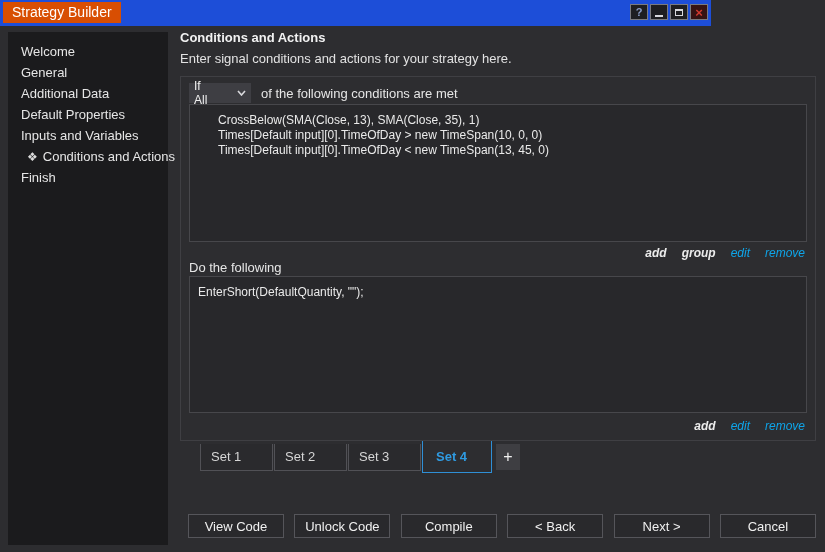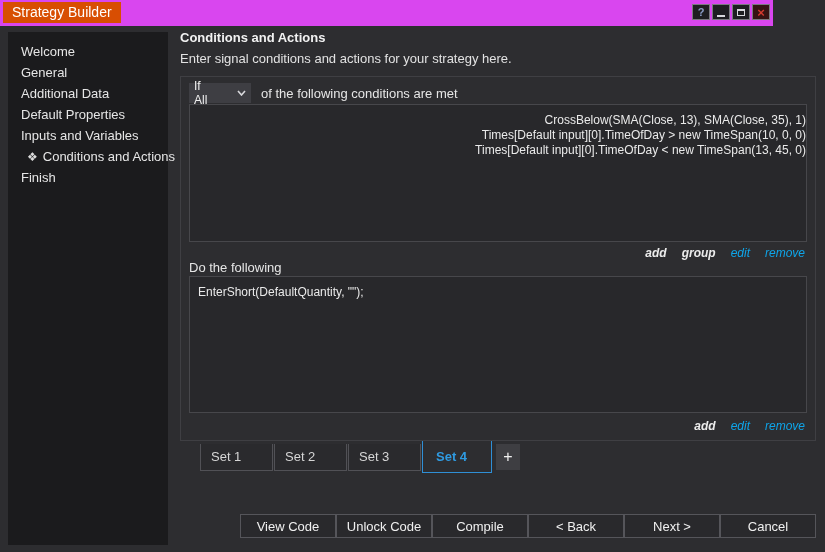--- a/index.html
+++ b/index.html
@@ -1,21 +1,21 @@
 <!DOCTYPE html>
 <html><head>
 <meta charset="utf-8">
 <style>
   * { margin:0; padding:0; box-sizing:border-box; }
   html,body { background:#111; }
   body { font-family:"Liberation Sans", sans-serif; }
   .window { position:relative; width:825px; height:552px; background:#2d2d30; overflow:hidden; }
 
   
-  .titlebar { position:absolute; left:0; top:0; width:773px; height:26px; background:#d946ef; }
+  .titlebar { position:absolute; left:0; top:0; width:711px; height:26px; background:#1d4ed8; }
   .title-tab { position:absolute; left:3px; top:2px; height:21px; line-height:21px;
                padding:0 9px; background:#d84e02; color:#fff; font-size:14px; }
   .win-controls { position:absolute; right:3px; top:4px; display:flex; gap:2px; }
   .win-btn { width:18px; height:16px; background:#1e1e21; border:1px solid #7a7a80;
              display:flex; align-items:center; justify-content:center;
              font-size:11px; color:#cfcfd4; cursor:default; }
   .win-btn.help { color:#8b9dc9; font-weight:bold; }
   .glyph-min { width:8px; height:2px; background:#d8d8dc; margin-top:8px; }
   .glyph-max { width:8px; height:7px; border:1px solid #d8d8dc; border-top-width:2px; }
   .win-btn.close { background:#361313; color:#d33a2f; font-weight:bold; font-size:13px; }
@@ -35,21 +35,21 @@
   .panel { position:absolute; left:180px; top:76px; width:636px; height:365px;
            border:1px solid #3f3f43; }
   .mode-row { margin:6px 8px 0 8px; height:20px; display:flex; align-items:center; gap:10px; }
   .select { width:62px; height:20px; background:#3e3e43; color:#f0f0f0; font-size:12px;
             padding:0 5px; display:flex; align-items:center; justify-content:space-between; cursor:default;gap:24px; }
   .chev svg { display:block; }
   .mode-suffix { font-size:13px; color:#e6e6e6; }
 
   .listbox { margin:0 8px; background:#28282b; border:1px solid #47474b;
              height:138px; padding-top:8px; overflow:hidden; }
-  #cond-list { margin-top:1px;text-align:right; }
+  #cond-list { margin-top:1px; }
   #act-list  { height:137px; }
   .code-line { font-size:12px; line-height:15px; color:#eaeaea; white-space:pre; }
   .code-line.cond { padding-left:28px; }
   .code-line.act  { padding-left:8px; }
 
   .links { margin:1px 10px 0 0; height:15px; text-align:right; }
   .link { margin-left:15px; font-size:12px; font-style:italic; font-weight:600;
           color:#ececec; cursor:pointer; }
   .link.disabled { color:#0ea5e9; font-weight:normal; cursor:default; }
   #act-links { margin-top:3px; }
@@ -61,21 +61,21 @@
   .tab { width:73px; height:27px; margin-right:1px; background:#2a2a2d;
          border:1px solid #515156; border-top:none; color:#d6d6d6; font-size:13px;
          display:flex; align-items:center; padding-left:10px; cursor:default; }
   .tab.active { width:70px; height:32px; background:#2d2d30; border-color:#2f8fd6;
                 color:#2f9ae0; font-weight:bold; padding-left:13px; }
   .tab-plus { width:24px; height:26px; margin-left:3px; background:#3e3e42; color:#f0f0f0;
               font-size:16px; display:flex; align-items:center; justify-content:center; cursor:default; }
 
   
   .footer { position:absolute; left:188px; top:514px; width:628px;
-            display:flex; justify-content:flex-end; }
+            display:flex; justify-content:space-between; }
   .fbtn { width:96px; height:24px; background:#29292c; border:1px solid #55555a;
           color:#f0f0f0; font-size:13px; font-family:"Liberation Sans", sans-serif;
           display:flex; align-items:center; justify-content:center; cursor:default; }
 </style>
 </head>
 <body>
 
 <div class="window">
 
   <div class="titlebar">

